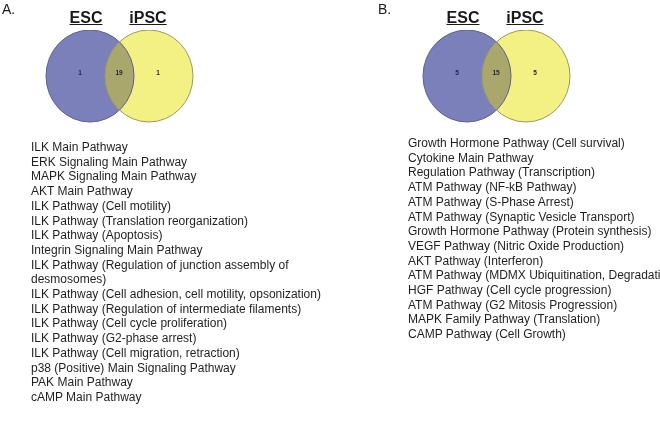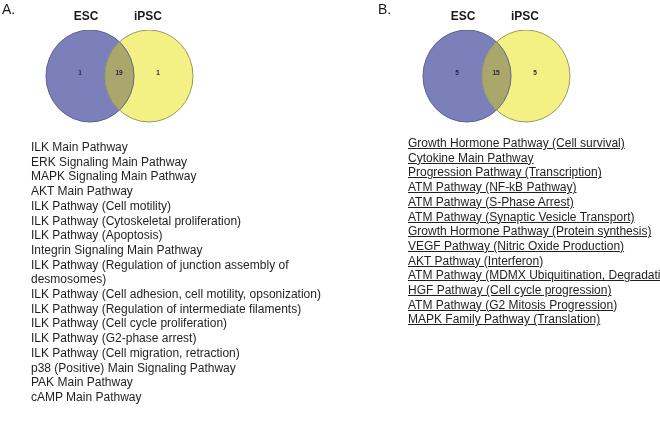--- a/index.html
+++ b/index.html
@@ -12,23 +12,24 @@
   }
   .panel-label {
     position: absolute;
     font-size: 14px;
     color: #1a1a1a;
   }
   .set-label {
     position: absolute;
     width: 44px;
     text-align: center;
-    font-size: 12px;
+    font-size: 16px;
     font-weight: 600;
     color: #1a1a1a;
+    text-decoration: underline;
   }
   .venn-svg { position: absolute; }
   .venn-count {
     font-size: 6.5px;
     font-weight: bold;
   }
   .pathway-list {
     position: absolute;
     font-size: 12px;
     line-height: 14.7px;
@@ -60,21 +61,21 @@
   <text class="venn-count" x="74" y="45" text-anchor="middle" fill="#252547">19</text>
   <text class="venn-count" x="113" y="45" text-anchor="middle" fill="#252547">1</text>
 </svg>
 
 <div class="pathway-list" style="left:31px; top:140px; width:332px;">
     <div class="list-item">ILK Main Pathway</div>
     <div class="list-item">ERK Signaling Main Pathway</div>
     <div class="list-item">MAPK Signaling Main Pathway</div>
     <div class="list-item">AKT Main Pathway</div>
     <div class="list-item">ILK Pathway (Cell motility)</div>
-    <div class="list-item">ILK Pathway (Cytoskeletal proliferation)</div>
+    <div class="list-item">ILK Pathway (Translation reorganization)</div>
     <div class="list-item">ILK Pathway (Apoptosis)</div>
     <div class="list-item">Integrin Signaling Main Pathway</div>
     <div class="list-item">ILK Pathway (Regulation of junction assembly of desmosomes)</div>
     <div class="list-item">ILK Pathway (Cell adhesion, cell motility, opsonization)</div>
     <div class="list-item">ILK Pathway (Regulation of intermediate filaments)</div>
     <div class="list-item">ILK Pathway (Cell cycle proliferation)</div>
     <div class="list-item">ILK Pathway (G2-phase arrest)</div>
     <div class="list-item">ILK Pathway (Cell migration, retraction)</div>
     <div class="list-item">p38 (Positive) Main Signaling Pathway</div>
     <div class="list-item">PAK Main Pathway</div>
@@ -95,27 +96,28 @@
   <ellipse cx="45" cy="46" rx="44" ry="46" fill="#7b80ba"></ellipse>
   <ellipse cx="104" cy="46" rx="44" ry="46" fill="#f3f183"></ellipse>
   <ellipse cx="104" cy="46" rx="44" ry="46" clip-path="url(#clipB)" fill="#a9a76b"></ellipse>
   <ellipse cx="45" cy="46" rx="44" ry="46" fill="none" stroke-width="1" stroke="#5c6191"></ellipse>
   <ellipse cx="104" cy="46" rx="44" ry="46" fill="none" stroke-width="1" stroke="#9a9a5e"></ellipse>
   <text class="venn-count" x="35" y="45" text-anchor="middle" fill="#252547">5</text>
   <text class="venn-count" x="74" y="45" text-anchor="middle" fill="#252547">15</text>
   <text class="venn-count" x="113" y="45" text-anchor="middle" fill="#252547">5</text>
 </svg>
 
-<div class="pathway-list nowrap" style="left:408px; top:136px; width:252px;text-decoration:underline;">
+<div class="pathway-list nowrap" style="left:408px; top:136px; width:252px;">
     <div class="list-item">Growth Hormone Pathway (Cell survival)</div>
     <div class="list-item">Cytokine Main Pathway</div>
-    <div class="list-item">Progression Pathway (Transcription)</div>
+    <div class="list-item">Regulation Pathway (Transcription)</div>
     <div class="list-item">ATM Pathway (NF-kB Pathway)</div>
     <div class="list-item">ATM Pathway (S-Phase Arrest)</div>
     <div class="list-item">ATM Pathway (Synaptic Vesicle Transport)</div>
     <div class="list-item">Growth Hormone Pathway (Protein synthesis)</div>
     <div class="list-item">VEGF Pathway (Nitric Oxide Production)</div>
     <div class="list-item">AKT Pathway (Interferon)</div>
     <div class="list-item">ATM Pathway (MDMX Ubiquitination, Degradation)</div>
     <div class="list-item">HGF Pathway (Cell cycle progression)</div>
     <div class="list-item">ATM Pathway (G2 Mitosis Progression)</div>
     <div class="list-item">MAPK Family Pathway (Translation)</div>
+    <div class="list-item">CAMP Pathway (Cell Growth)</div>
   </div>
 
 </body></html>

